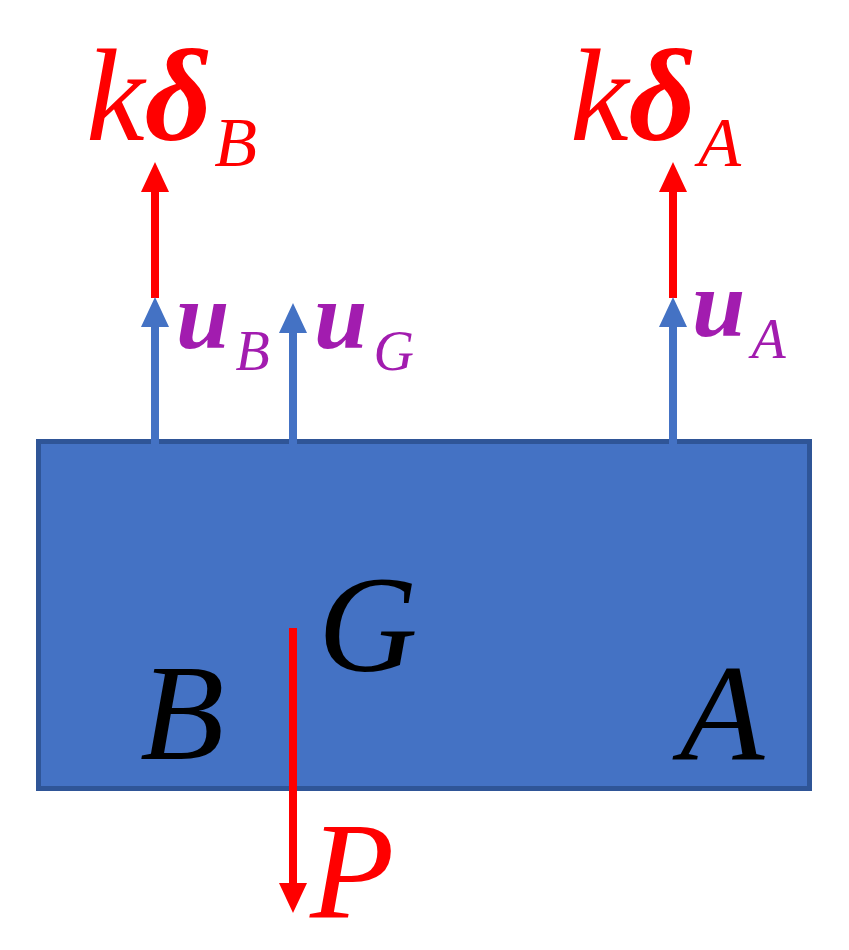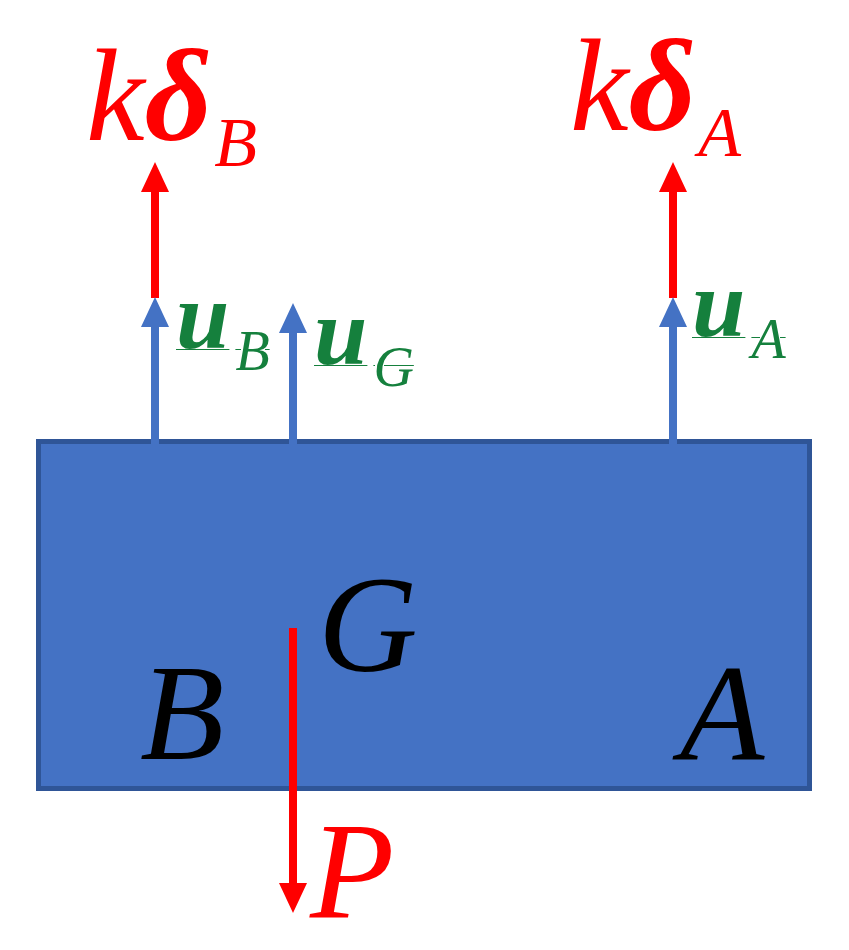--- a/index.html
+++ b/index.html
@@ -10,21 +10,21 @@
     position: absolute;
     left: 36px; top: 439px; width: 766px; height: 342px;
     border: 5px solid #2F5597;
     background-color: #ffffff;
     background-image:
       radial-gradient(#4472C4 0, #4472C4 0) ;
   }
   .block-pattern { position: absolute; inset: 0; }
   svg.overlay { position: absolute; left: 0; top: 0; }
   .lbl-red { color: #FF0000; }
-  .lbl-blue { color: #15803d; text-decoration: underline; }
+  .lbl-blue { color: #a21caf; }
   .lbl-black { color: #000000; }
 </style>
 </head>
 <body>
 
 <div class="block">
   <svg class="block-pattern" width="766" height="342">
     <defs>
       <pattern id="dots" x="0" y="0" width="24" height="24" patternUnits="userSpaceOnUse">
         <rect x="9" y="2" width="6" height="6" fill="#4472C4"></rect>
@@ -66,29 +66,29 @@
   <g>
     <rect x="669" y="325" width="8" height="301" fill="#4472C4"></rect>
     <polygon points="673,297 659,327 687,327" fill="#4472C4"></polygon>
   </g>
 </svg>
 
 <div class="abs serif lbl-red" style="left:86px; top:30px;">
   <span style="font-size:132px;">k</span><span style="font-size:132px; font-weight:bold;">δ</span><span style="font-size:70px; position:relative; top:26px; left:2px;">B</span>
 </div>
 
-<div class="abs serif lbl-red" style="left:570px; top:20px;">
+<div class="abs serif lbl-red" style="left:570px; top:30px;">
   <span style="font-size:132px;">k</span><span style="font-size:132px; font-weight:bold;">δ</span><span style="font-size:70px; position:relative; top:26px; left:2px;">A</span>
 </div>
 
 <div class="abs serif lbl-blue" style="left:176px; top:268px;">
   <span style="font-size:96px; font-weight:bold;">u</span><span style="font-size:56px; position:relative; top:22px; left:6px;">B</span>
 </div>
 
-<div class="abs serif lbl-blue" style="left:314px; top:284px;">
+<div class="abs serif lbl-blue" style="left:314px; top:268px;">
   <span style="font-size:96px; font-weight:bold;">u</span><span style="font-size:56px; position:relative; top:22px; left:6px;">G</span>
 </div>
 
 <div class="abs serif lbl-blue" style="left:692px; top:256px;">
   <span style="font-size:96px; font-weight:bold;">u</span><span style="font-size:56px; position:relative; top:22px; left:6px;">A</span>
 </div>
 
 <div class="abs serif lbl-black" style="left:140px; top:644px; font-size:138px;">B</div>
 <div class="abs serif lbl-black" style="left:318px; top:556px; font-size:138px;">G</div>
 <div class="abs serif lbl-black" style="left:680px; top:644px; font-size:138px;">A</div>

